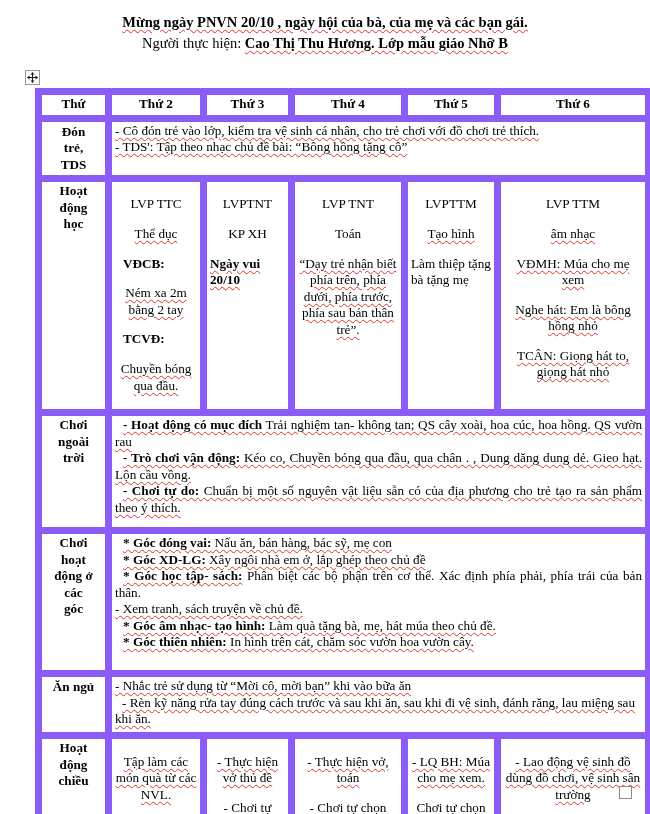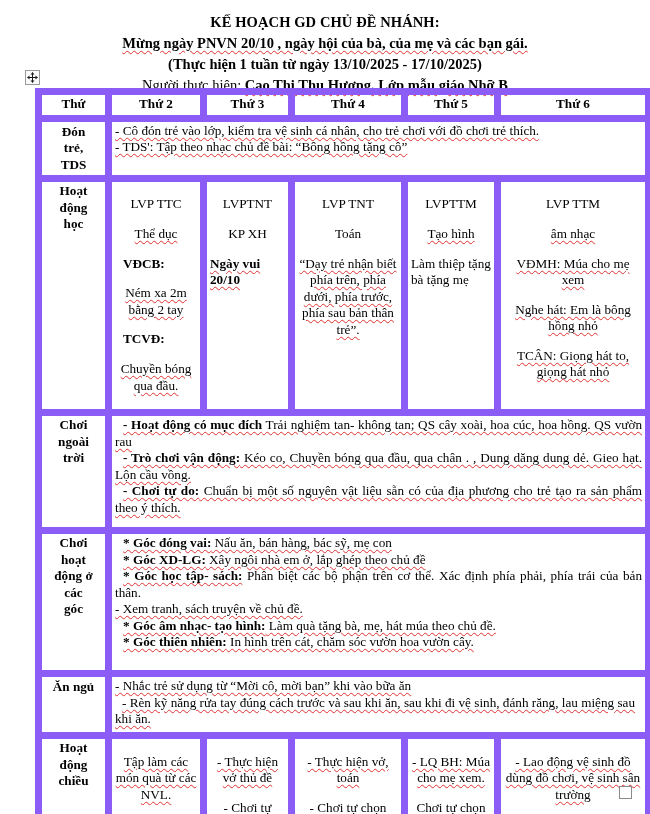--- a/index.html
+++ b/index.html
@@ -141,23 +141,21 @@
   td.act .head { text-align: center; font-weight: normal; }
   td.act .subhead { text-align: center; }
 
   
   td.aft { font-size: 13.2px; line-height: 16.6px; }
 </style>
 </head>
 <body>
 
 <div class="doc-header">
-  <div class="line title">KẾ HOẠCH GD CHỦ ĐỀ NHÁNH:</div>
   <div class="line sub"><span class="sq">Mừng ngày PNVN 20/10 , ngày hội của bà, của mẹ và các bạn gái.</span></div>
-  <div class="line sub">(Thực hiện 1 tuần từ ngày 13/10/2025 - 17/10/2025)</div>
   <div class="line performer">
     <span>Người thực hiện:</span>
     <b class="sq">Cao Thị Thu Hương. Lớp mẫu giáo Nhỡ B</b>
   </div>
 </div>
 
 <div class="move-handle">
   <svg width="13" height="13" viewBox="0 0 13 13" aria-hidden="true">
     <g stroke="#1a1a1a" stroke-width="1" fill="none">
       <line x1="6.5" y1="1.5" x2="6.5" y2="11.5"></line>

